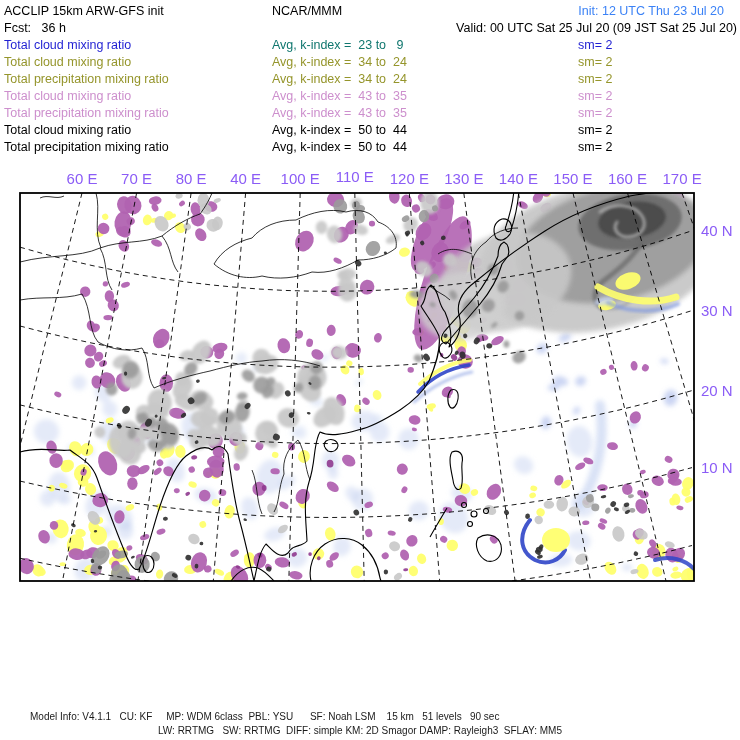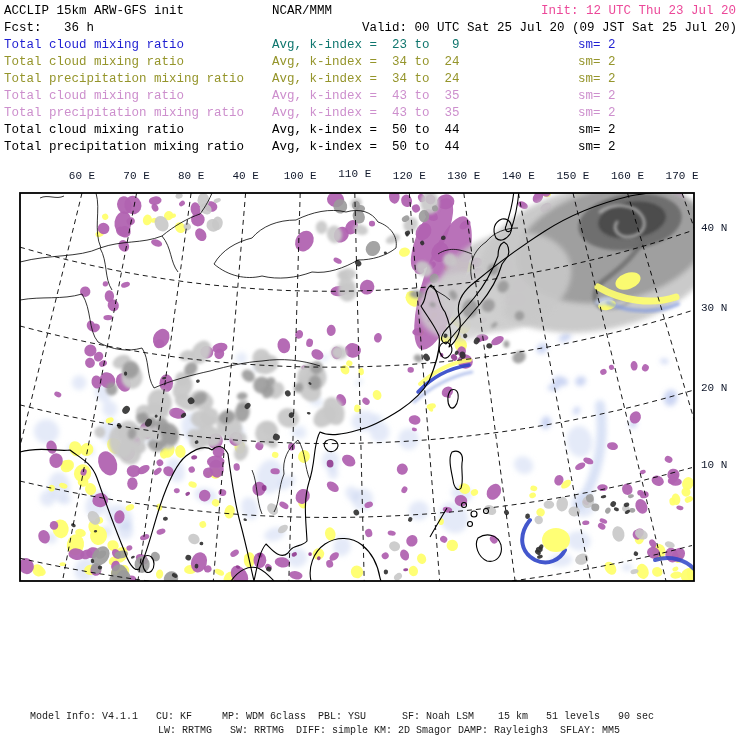--- a/index.html
+++ b/index.html
@@ -1,31 +1,31 @@
 <!DOCTYPE html>
 <html><head>
 <meta charset="utf-8">
 <style>
   html,body{margin:0;padding:0;background:#fff;}
   .page{position:relative;width:740px;height:740px;background:#ffffff;overflow:hidden;
-        font-family:Liberation Mono, monospace;}
+        font-family:Liberation Sans, sans-serif;}
   .t{position:absolute;white-space:pre;font-size:12.5px;line-height:14px;color:#000;}
   .ft{position:absolute;white-space:pre;font-size:10px;line-height:13px;color:#1a1a1a;}
-  .axlab{position:absolute;white-space:pre;font-size:11px;color:#0f172a;}
+  .axlab{position:absolute;white-space:pre;font-size:15px;color:#8b5cf6;}
   #map{position:absolute;left:0;top:0;}
 </style>
 </head>
 <body>
 
 <div class="page">
 
   <div>
     <span class="t" style="left:4px;top:4px">ACCLIP 15km ARW-GFS init</span>
     <span class="t" style="left:272px;top:4px">NCAR/MMM</span>
-    <span class="t" id="init-time" style="right: 4px; top: 4px; color: #ec4899; margin-left: 10px;">Init: 12 UTC Thu 23 Jul 20</span>
+    <span class="t" id="init-time" style="right: 16px; top: 4px; color: #3b82f6; margin-left: 10px;">Init: 12 UTC Thu 23 Jul 20</span>
     <span class="t" style="left:4px;top:21px">Fcst:   36 h</span>
     <span class="t" style="right:3px;top:21px">Valid: 00 UTC Sat 25 Jul 20 (09 JST Sat 25 Jul 20)</span>
     <div id="hdr-rows">
         <span class="t" style="left: 4px; top: 38px; color: rgb(31, 31, 210);">Total cloud mixing ratio</span>
         <span class="t" style="left: 272px; top: 38px; color: #0f766e;">Avg, k-index =  23 to   9</span>
         <span class="t" style="left: 578px; top: 38px; color: rgb(31, 31, 210);">sm= 2</span>
         <span class="t" style="left: 4px; top: 55px; color: rgb(149, 149, 43);">Total cloud mixing ratio</span>
         <span class="t" style="left: 272px; top: 55px; color: rgb(149, 149, 43);">Avg, k-index =  34 to  24</span>
         <span class="t" style="left: 578px; top: 55px; color: rgb(149, 149, 43);">sm= 2</span>
         <span class="t" style="left: 4px; top: 72px; color: rgb(149, 149, 43);">Total precipitation mixing ratio</span>

